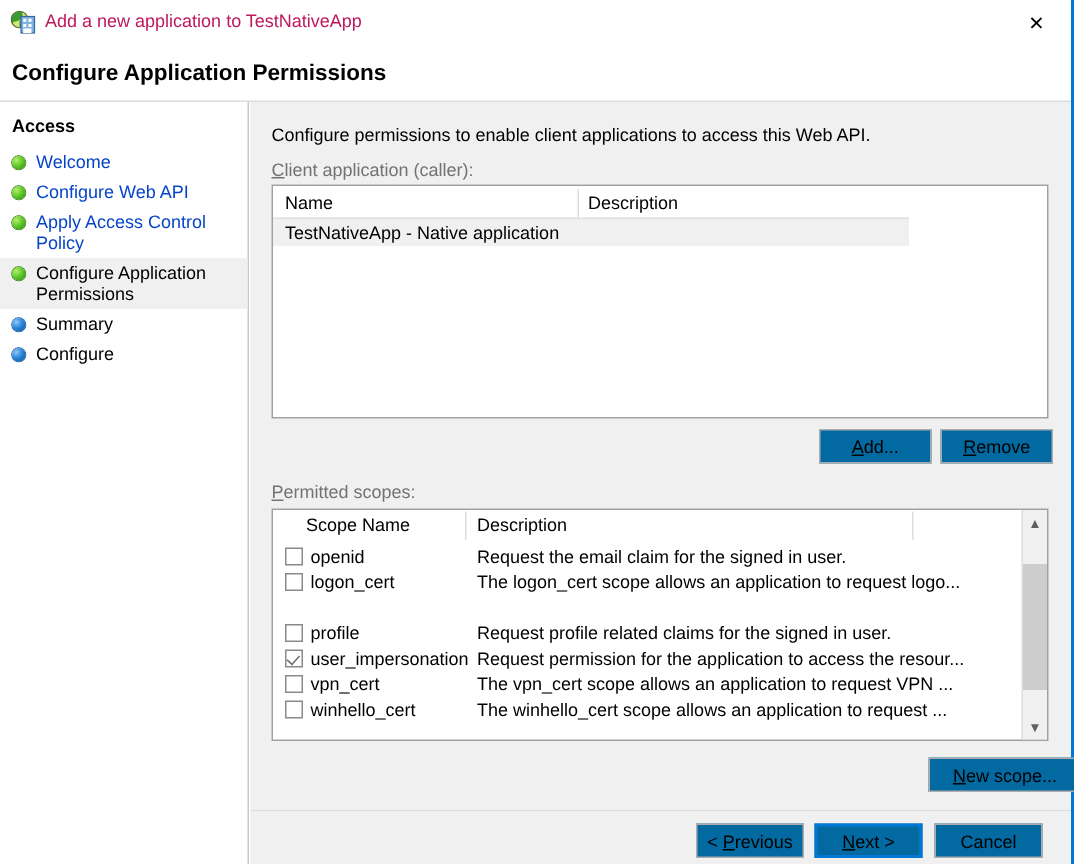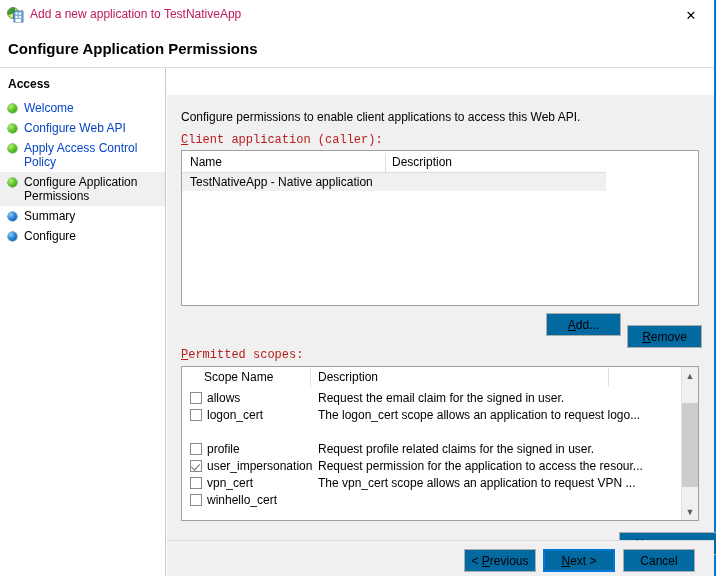--- a/index.html
+++ b/index.html
@@ -125,35 +125,33 @@
   .step.pending .step-label { color: #000000; }
 
   
   .content {
     position: absolute;
     left: 167px; top: 68px;
     width: 547px;
     height: 472px;
     background: #f0f0f0;
     box-sizing: border-box;
-    margin-top: 27px;
   }
   .intro-text {
     position: absolute;
     left: 14px; top: 15px;
     font-size: 12px;
     color: #000;
     white-space: nowrap;
   }
   .field-label {
     position: absolute;
     font-size: 12px;
-    color: #b91c1c;
-    white-space: nowrap;
-    font-family: Liberation Mono, monospace;
+    color: #737373;
+    white-space: nowrap;
   }
   .ak { text-decoration: underline; }
 
   
   .clients-panel {
     position: absolute;
     left: 14px; top: 55px;
     width: 518px; height: 156px;
     background: #ffffff;
     border: 1px solid #a0a0a0;
@@ -410,39 +408,39 @@
         <span class="vsep"></span>
         <span class="col-desc">Description</span>
         <span class="hsep"></span>
       </div>
       <div class="client-row">TestNativeApp - Native application</div>
     </div>
 
     <div class="btn" style="left:379px; top:218px; width:75px; height:23px;">
       <span><span class="ak">A</span><span>dd...</span></span>
     </div>
-    <div class="btn" style="left:460px; top:230px; width:75px; height:23px;">
+    <div class="btn" style="left:460px; top:218px; width:75px; height:23px;">
       <span><span class="ak">R</span><span>emove</span></span>
     </div>
 
     <div class="field-label" style="left:14px; top:253px;">
       <span class="ak">P</span><span>ermitted scopes:</span>
     </div>
 
     <div class="scopes-panel">
       <div class="scopes-head">
         <span class="col-scope">Scope Name</span>
         <span class="vsep1"></span>
         <span class="col-desc">Description</span>
         <span class="vsep2"></span>
       </div>
 
       <div class="scope-row" style="top:23px;">
         <span class="cb"></span>
-        <span class="sname">allows</span>
+        <span class="sname">openid</span>
         <span class="sdesc">Request the email claim for the signed in user.</span>
       </div>
       <div class="scope-row" style="top:40px;">
         <span class="cb"></span>
         <span class="sname">logon_cert</span>
         <span class="sdesc">The logon_cert scope allows an application to request logo...</span>
       </div>
       <div class="scope-row" style="top:74px;">
         <span class="cb"></span>
         <span class="sname">profile</span>
@@ -454,20 +452,21 @@
         <span class="sdesc">Request permission for the application to access the resour...</span>
       </div>
       <div class="scope-row" style="top:108px;">
         <span class="cb"></span>
         <span class="sname">vpn_cert</span>
         <span class="sdesc">The vpn_cert scope allows an application to request VPN ...</span>
       </div>
       <div class="scope-row" style="top:125px;">
         <span class="cb"></span>
         <span class="sname">winhello_cert</span>
+        <span class="sdesc">The winhello_cert scope allows an application to request ...</span>
       </div>
 
       <div class="vscroll">
         <div class="arrow up">▲</div>
         <div class="thumb"></div>
         <div class="arrow down">▼</div>
       </div>
     </div>
 
     <div class="btn" style="left:452px; top:437px; width:102px; height:23px;">

